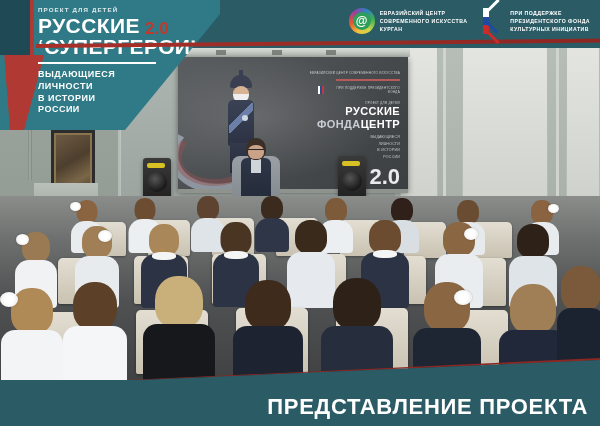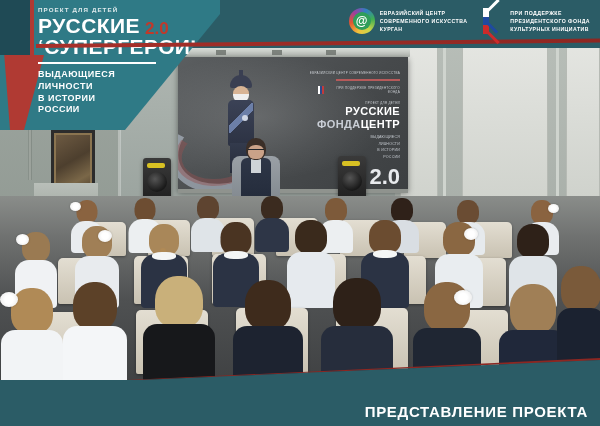--- a/index.html
+++ b/index.html
@@ -186,21 +186,21 @@
        transform:rotate(45deg);transform-origin:left center;}
 
   
   .bot-band{position:absolute;left:0;bottom:0;width:600px;height:46px;background:#2b5c66;}
   .bot-diag{position:absolute;left:0;bottom:40px;width:600px;height:26px;
        background:#2b5c66;clip-path:polygon(0 100%,100% 0,100% 100%,0 100%);}
   .bot-red{position:absolute;left:0;bottom:40px;width:600px;height:28px;
        background:#8c2722;clip-path:polygon(0 100%,100% 0,100% 8%,0 100%);}
   .bot-tx{position:absolute;right:12px;bottom:6px;text-align:right;color:#fff;}
   .bot-lib{font-size:9px;font-style:italic;font-weight:bold;letter-spacing:.2px;color:#eef3f4;}
-  .bot-main{font-size:15px;font-weight:bold;letter-spacing:.7px;margin-top:3px;color:#fff;}
+  .bot-main{font-size:22px;font-weight:bold;letter-spacing:.7px;margin-top:3px;color:#fff;}
 </style>
 </head>
 <body>
 
 <div class="stage">
 
   <div class="photo">
 
     <div class="wall"></div>
     <div class="wall-upper"></div>

